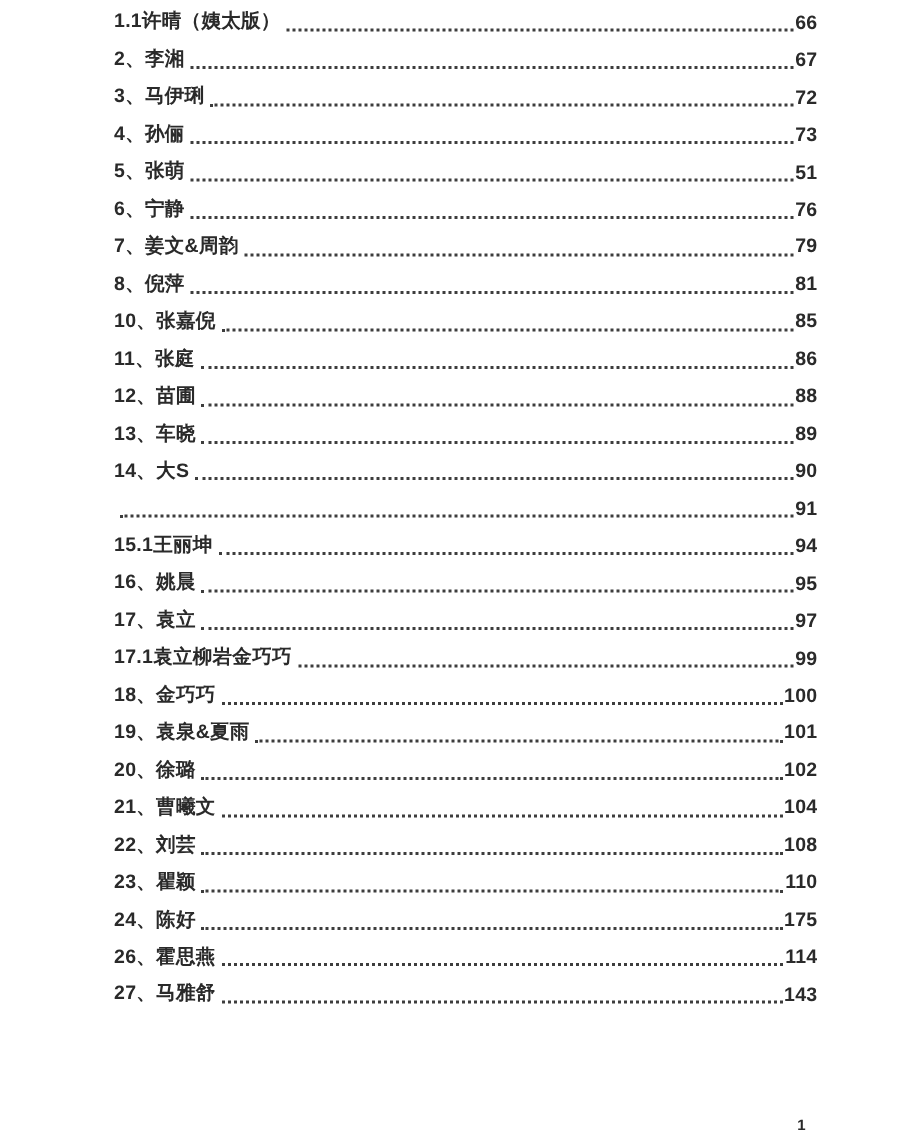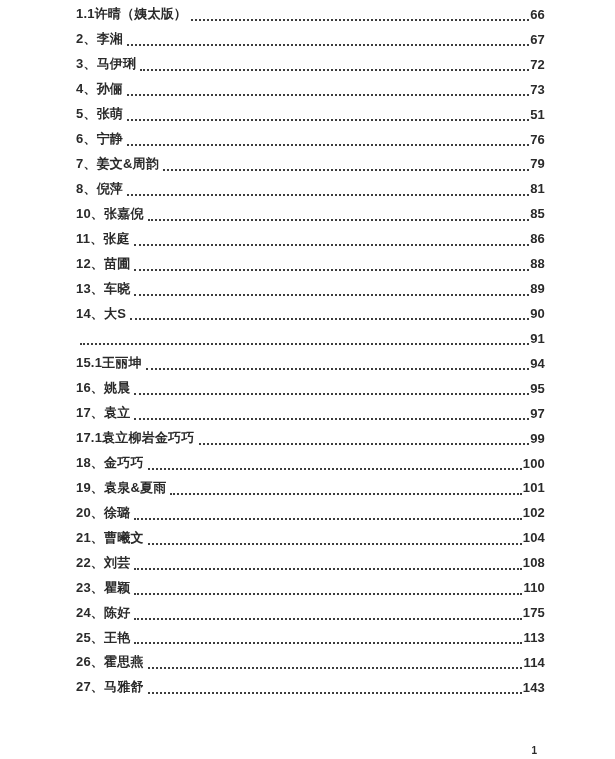--- a/index.html
+++ b/index.html
@@ -207,25 +207,20 @@
       <span class="toc-leader"></span>
       <span class="toc-page">110</span>
     </div>
 
     <div class="toc-row">
       <span class="toc-label">24、陈好</span>
       <span class="toc-leader"></span>
       <span class="toc-page">175</span>
     </div>
 
-    <div class="toc-row">
-      <span class="toc-label">25、王艳</span>
-      <span class="toc-leader"></span>
-      <span class="toc-page">113</span>
-    </div>
 
     <div class="toc-row">
       <span class="toc-label">26、霍思燕</span>
       <span class="toc-leader"></span>
       <span class="toc-page">114</span>
     </div>
 
     <div class="toc-row">
       <span class="toc-label">27、马雅舒</span>
       <span class="toc-leader"></span>

